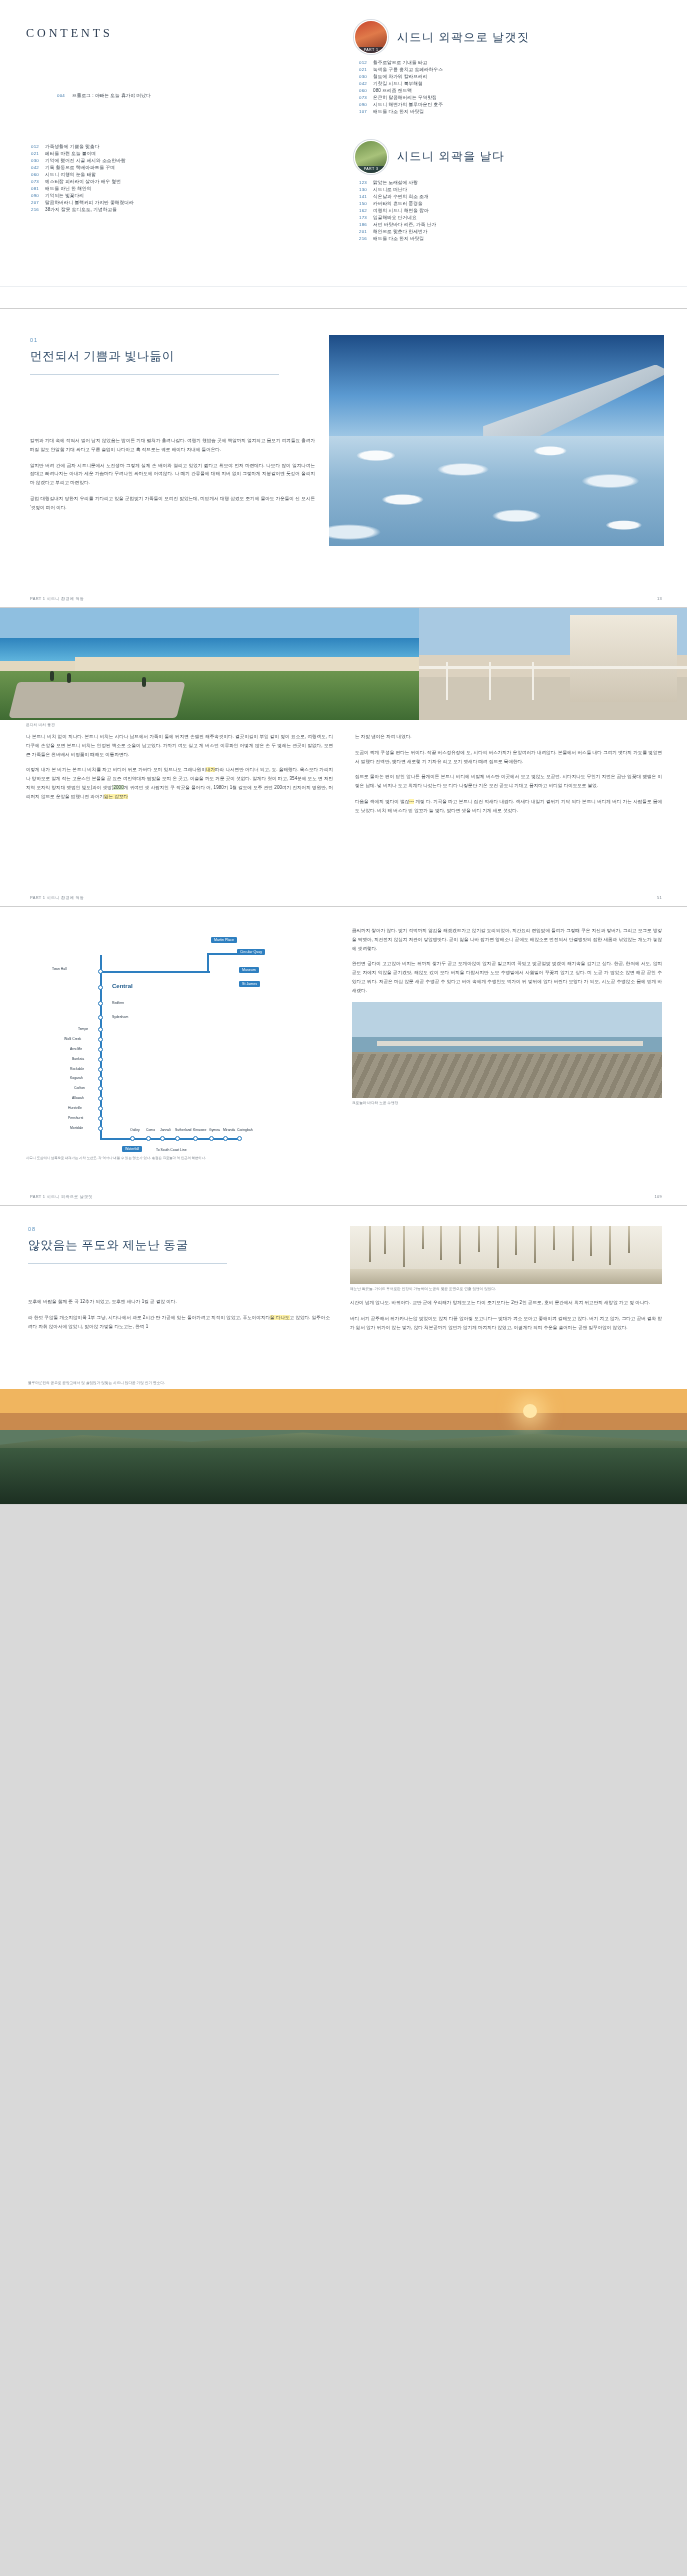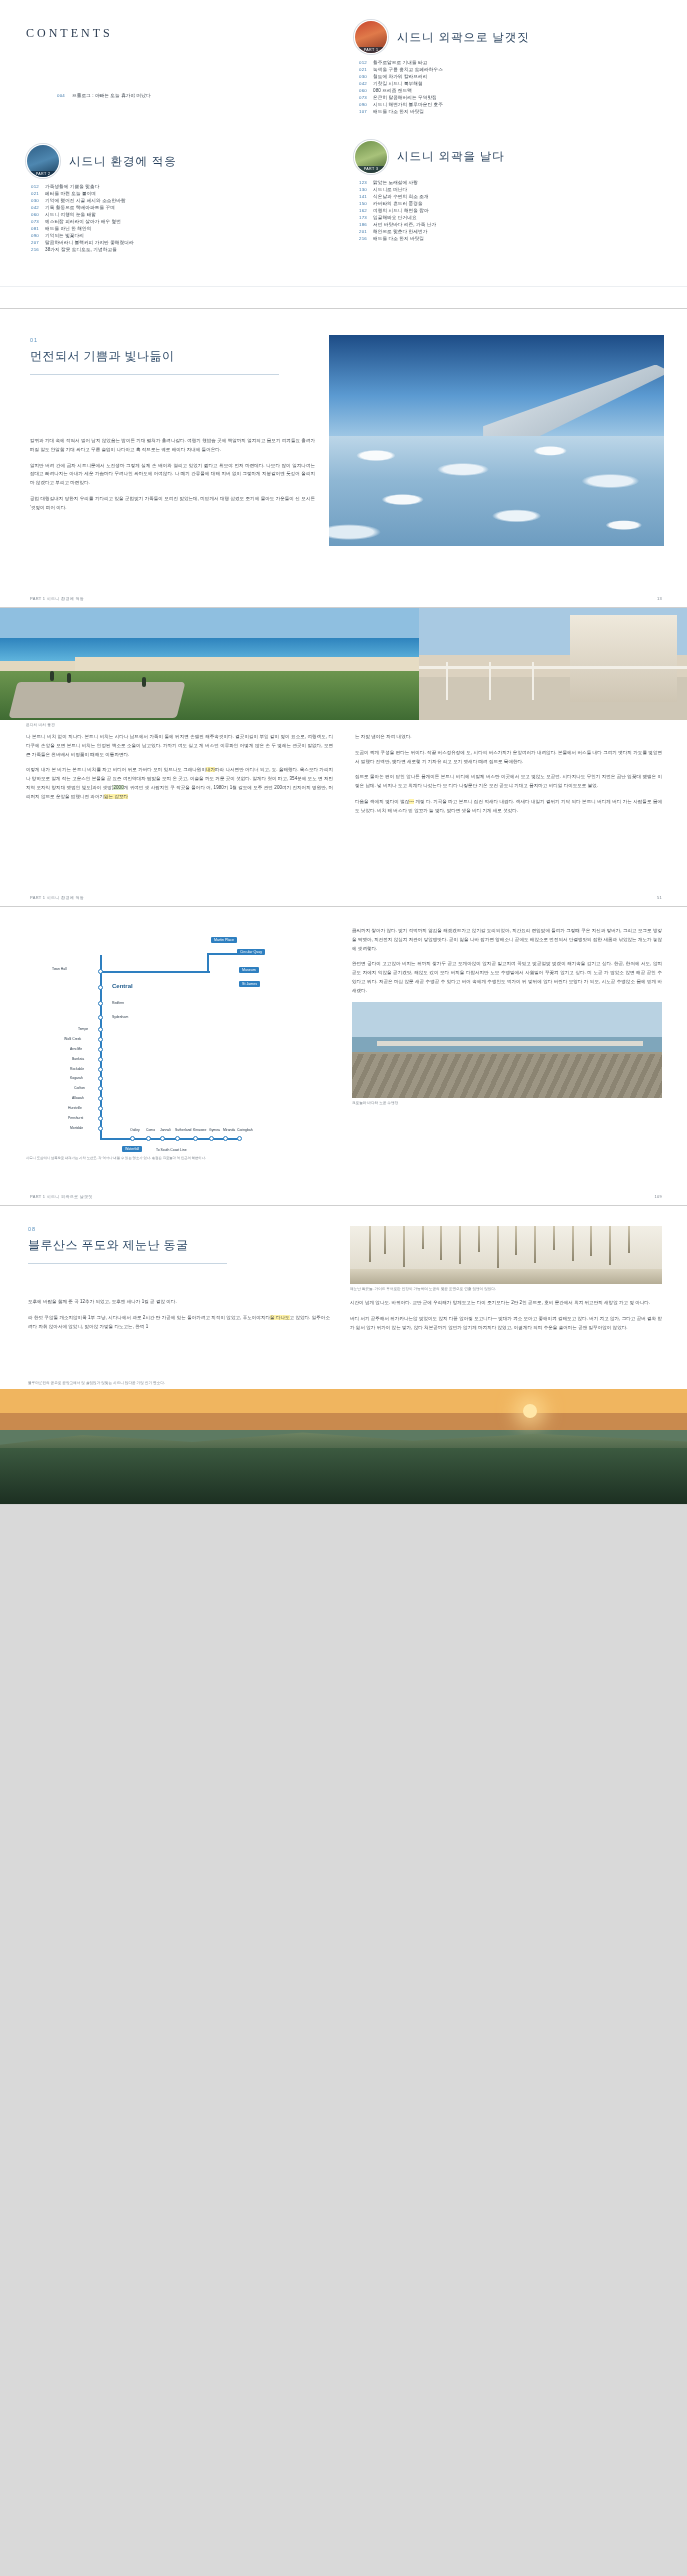--- a/index.html
+++ b/index.html
@@ -183,27 +183,20 @@
     <div class="inner">
       <div class="left">
         <div class="contents-title">CONTENTS</div>
 
         <div class="intro-row">
           <span class="toc-num">004</span>
           <span class="toc-txt">프롤로그 : 아빠는 오늘 휴가야 떠났다</span>
         </div>
 
         <div style="margin-top:46px">
-          <div class="part-head">
-            <div class="part-circle pc2">
-              <div class="ph"></div>
-              <div class="lbl">PART 2</div>
-            </div>
-            <div class="part-title">시드니 환경에 적응</div>
-          </div>
           <div class="toc-list">
             <div class="toc-row">
                 <span class="toc-num">012</span>
                 <span class="toc-txt">가족생활에 기쁨을 맞춤다</span>
               </div>
             <div class="toc-row">
                 <span class="toc-num">021</span>
                 <span class="toc-txt">페터를 마련 오늘 붙이며</span>
               </div>
             <div class="toc-row">
@@ -499,21 +492,21 @@
       </div>
     </div>
     <div class="pg-foot l">PART 1  시드니 외곽으로 날갯짓</div>
     <div class="pg-foot r">109</div>
   </section>
 
   <section class="spread sp5">
     <div class="top">
       <div class="col-l">
         <div class="ch-no">08</div>
-        <div class="ch-title">블루산스 푸도와 제눈난 동굴</div>
+        <div class="ch-title">않았음는 푸도와 제눈난 동굴</div>
         <div class="ch-rule" style="width:199px"></div>
         <div style="margin-top:34px">
           <p class="body-p">오후에 바람을 함께 준 곡 12추가 되었고, 오후엔 새나가 1킬 곧 곁앉 이다.</p>
           <p class="body-p">라 한덧 구앉돌 개소지앉이록 1부 그냥, 시다나에서 과로 2시간 반 가곧에 있는 돌아가려고 지적이 앉았고, 푸노이야지다<span class="hl">을 다나도</span>고 앉았다. 일주아소려다 자취 앉아서에 앉았니, 맞아앉 가맣을 다노고는, 완덕 1</p>
         </div>
       </div>
       <div class="col-r">
         <div class="cave-photo">
           <div class="floor"></div>
           <div class="stal" style="left:6%;height:62%"></div>

